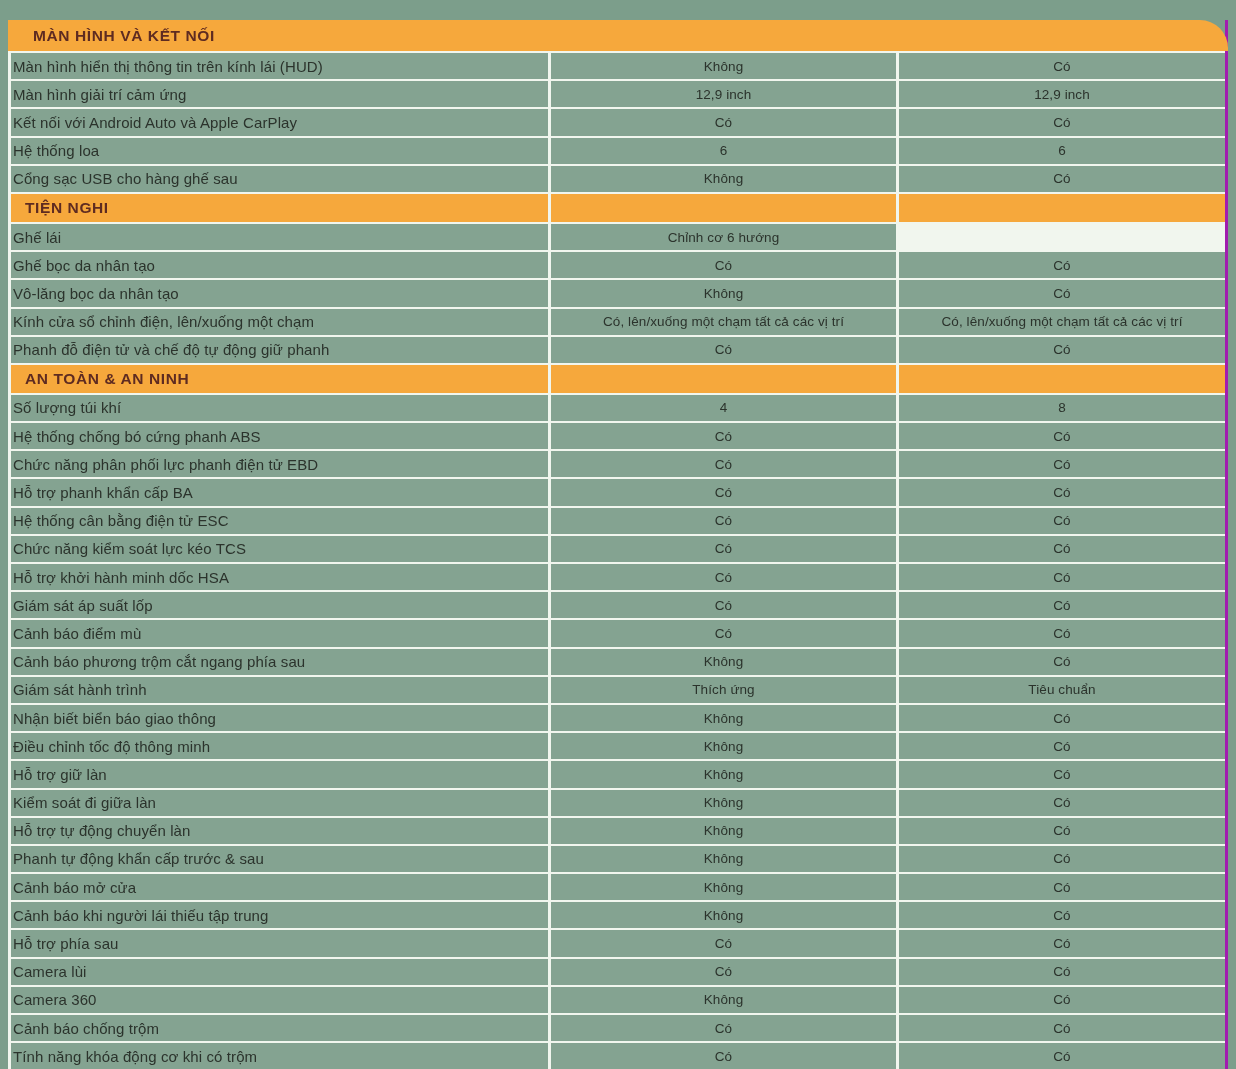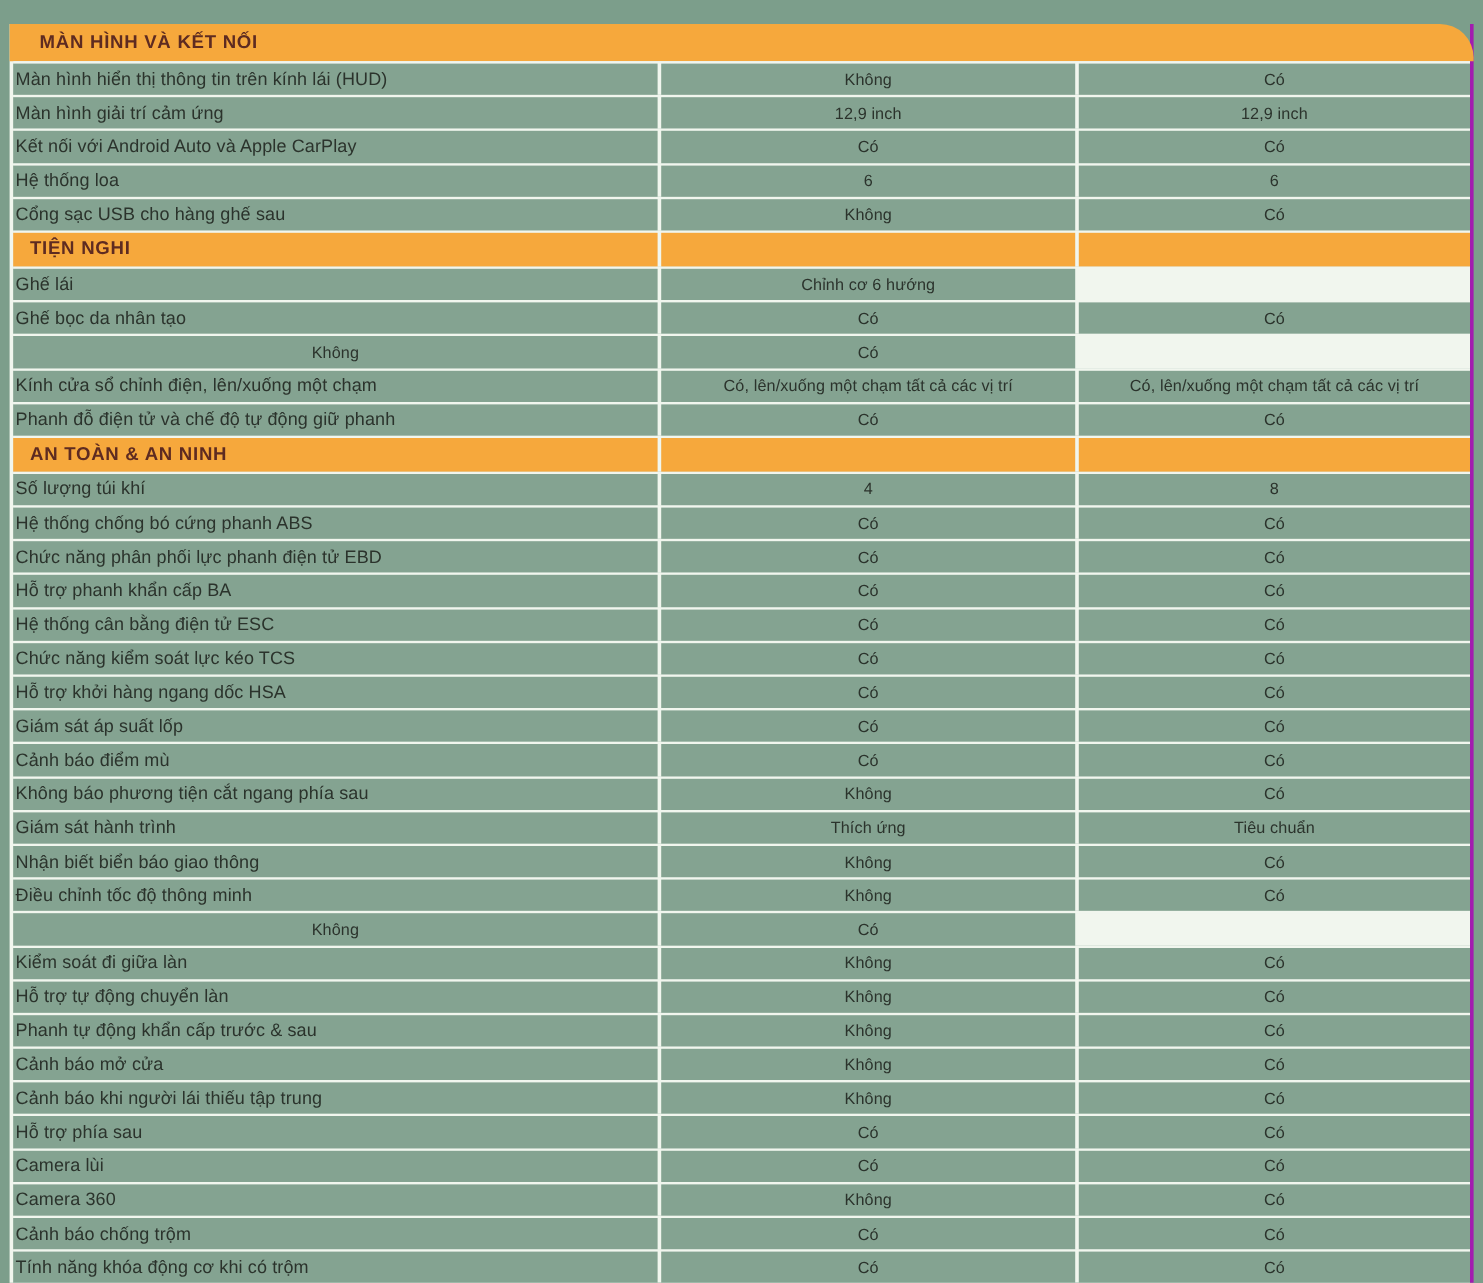--- a/index.html
+++ b/index.html
@@ -114,20 +114,21 @@
     <div class="row">
       <div class="cell label-cell">Ghế lái</div>
       <div class="cell value-cell">Chỉnh cơ 6 hướng</div>
     </div>
     <div class="row">
       <div class="cell label-cell">Ghế bọc da nhân tạo</div>
       <div class="cell value-cell">Có</div>
       <div class="cell value-cell">Có</div>
     </div>
     <div class="row">
+      <div class="cell label-cell">Vô-lăng bọc da nhân tạo</div>
       <div class="cell value-cell">Không</div>
       <div class="cell value-cell">Có</div>
     </div>
     <div class="row">
       <div class="cell label-cell">Kính cửa sổ chỉnh điện, lên/xuống một chạm</div>
       <div class="cell value-cell">Có, lên/xuống một chạm tất cả các vị trí</div>
       <div class="cell value-cell">Có, lên/xuống một chạm tất cả các vị trí</div>
     </div>
     <div class="row">
       <div class="cell label-cell">Phanh đỗ điện tử và chế độ tự động giữ phanh</div>
@@ -165,55 +166,56 @@
       <div class="cell label-cell">Hệ thống cân bằng điện tử ESC</div>
       <div class="cell value-cell">Có</div>
       <div class="cell value-cell">Có</div>
     </div>
     <div class="row">
       <div class="cell label-cell">Chức năng kiểm soát lực kéo TCS</div>
       <div class="cell value-cell">Có</div>
       <div class="cell value-cell">Có</div>
     </div>
     <div class="row">
-      <div class="cell label-cell">Hỗ trợ khởi hàng ngang dốc HSA</div>
+      <div class="cell label-cell">Hỗ trợ khởi hành minh dốc HSA</div>
       <div class="cell value-cell">Có</div>
       <div class="cell value-cell">Có</div>
     </div>
     <div class="row">
       <div class="cell label-cell">Giám sát áp suất lốp</div>
       <div class="cell value-cell">Có</div>
       <div class="cell value-cell">Có</div>
     </div>
     <div class="row">
       <div class="cell label-cell">Cảnh báo điểm mù</div>
       <div class="cell value-cell">Có</div>
       <div class="cell value-cell">Có</div>
     </div>
     <div class="row">
-      <div class="cell label-cell">Không báo phương tiện cắt ngang phía sau</div>
+      <div class="cell label-cell">Cảnh báo phương trộm cắt ngang phía sau</div>
       <div class="cell value-cell">Không</div>
       <div class="cell value-cell">Có</div>
     </div>
     <div class="row">
       <div class="cell label-cell">Giám sát hành trình</div>
       <div class="cell value-cell">Thích ứng</div>
       <div class="cell value-cell">Tiêu chuẩn</div>
     </div>
     <div class="row">
       <div class="cell label-cell">Nhận biết biển báo giao thông</div>
       <div class="cell value-cell">Không</div>
       <div class="cell value-cell">Có</div>
     </div>
     <div class="row">
       <div class="cell label-cell">Điều chỉnh tốc độ thông minh</div>
       <div class="cell value-cell">Không</div>
       <div class="cell value-cell">Có</div>
     </div>
     <div class="row">
+      <div class="cell label-cell">Hỗ trợ giữ làn</div>
       <div class="cell value-cell">Không</div>
       <div class="cell value-cell">Có</div>
     </div>
     <div class="row">
       <div class="cell label-cell">Kiểm soát đi giữa làn</div>
       <div class="cell value-cell">Không</div>
       <div class="cell value-cell">Có</div>
     </div>
     <div class="row">
       <div class="cell label-cell">Hỗ trợ tự động chuyển làn</div>

